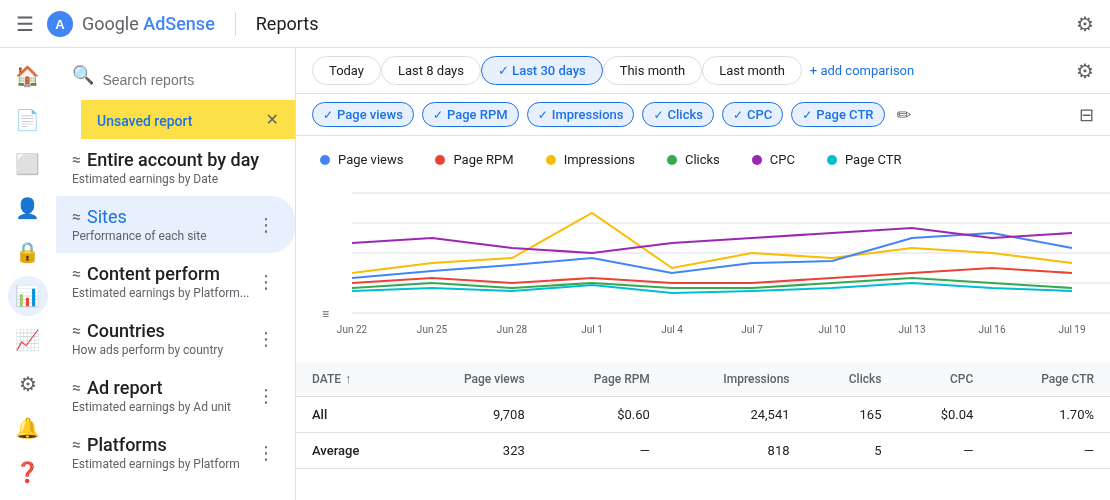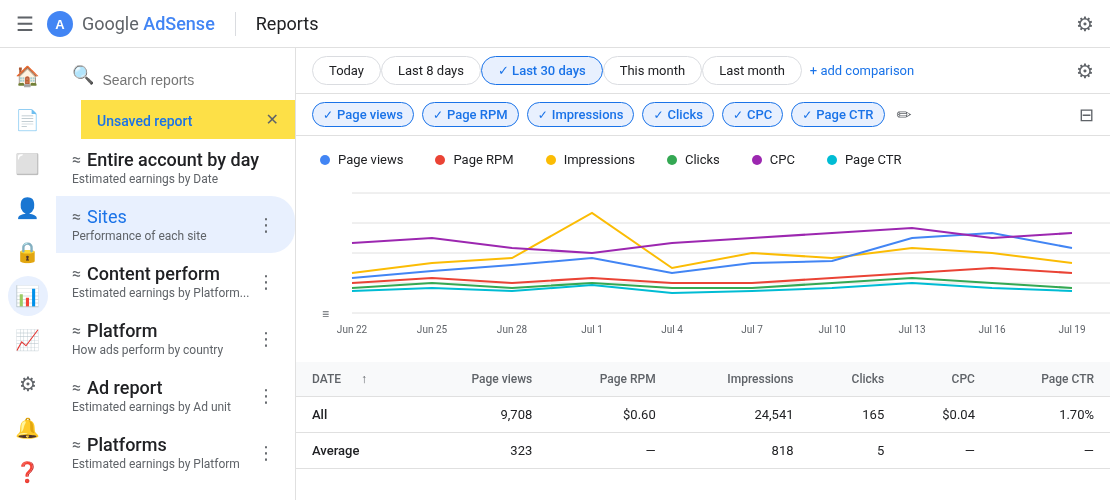--- a/index.html
+++ b/index.html
@@ -136,21 +136,21 @@
     .data-table th {
       padding: 10px 16px; text-align: right; font-size: 12px; font-weight: 500;
       color: #5f6368; border-bottom: 1px solid #e0e0e0; background: #f8f9fa;
     }
     .data-table th:first-child { text-align: left; }
     .data-table td {
       padding: 10px 16px; text-align: right; font-size: 13px; color: #202124;
       border-bottom: 1px solid #e0e0e0;
     }
     .data-table td:first-child { text-align: left; font-weight: 500; }
-    .th-sort { display: flex; align-items: center; gap: 20px; }
+    .th-sort { display: flex; align-items: center; gap: 4px; }
     .sort-arrow { font-size: 12px; color: #5f6368; }
   </style>
 </head>
 <body>
 
 <div class="header">
   <span class="header-menu-icon">☰</span>
   <div class="header-logo">
 
     <svg class="logo-icon" viewBox="0 0 28 28" fill="none">
@@ -221,21 +221,21 @@
         </div>
         <div class="item-subtitle">Estimated earnings by Platform...</div>
       </div>
       <span class="item-more">⋮</span>
     </div>
 
     <div class="sidebar-item">
       <div class="item-content">
         <div class="item-header">
           <span class="item-wave">≈</span>
-          <span class="item-title">Platform</span>
+          <span class="item-title">Countries</span>
         </div>
         <div class="item-subtitle">How ads perform by country</div>
       </div>
       <span class="item-more">⋮</span>
     </div>
 
     <div class="sidebar-item">
       <div class="item-content">
         <div class="item-header">
           <span class="item-wave">≈</span>

